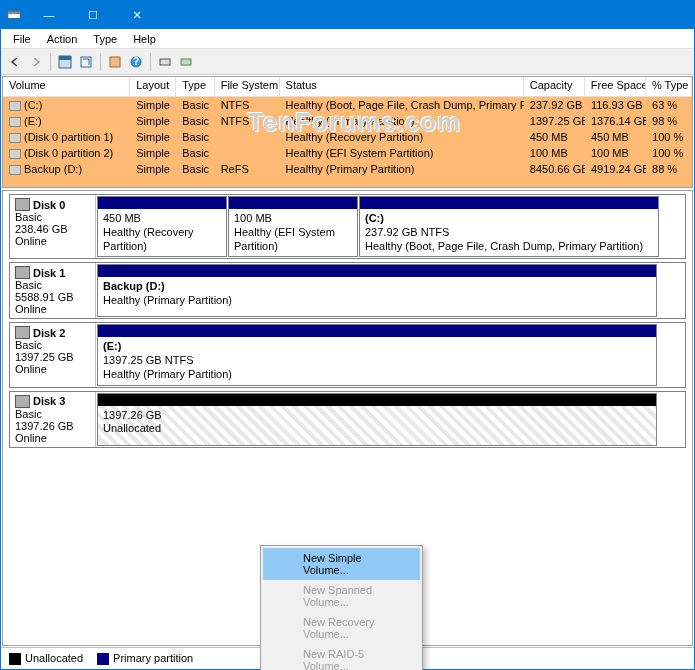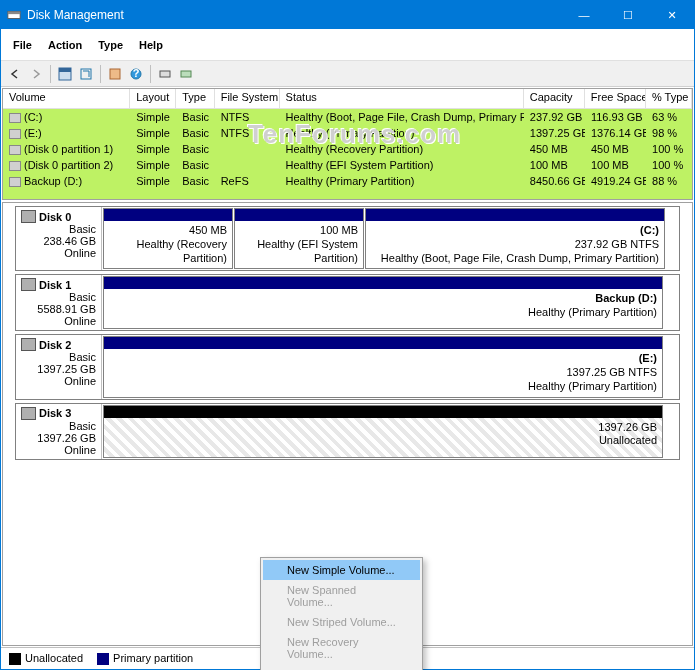--- a/index.html
+++ b/index.html
@@ -3,67 +3,66 @@
 <meta charset="utf-8">
 <style>
 * { margin: 0; padding: 0; box-sizing: border-box; font-family: "Segoe UI", Tahoma, sans-serif; font-size: 11px; }
 body { background: #fff; width: 695px; height: 670px; overflow: hidden; }
 .window { border: 1px solid #0078d7; height: 670px; display: flex; flex-direction: column; }
 .titlebar { background: #0078d7; color: #fff; height: 28px; display: flex; align-items: center; padding-left: 6px; }
 .titlebar-icon { width: 14px; height: 14px; margin-right: 6px; }
 .titlebar-text { flex: 1; font-size: 12px; }
 .titlebar-btns { display: flex; height: 100%; }
 .titlebar-btn { width: 44px; display: flex; align-items: center; justify-content: center; color: #fff; }
-.menubar { background: #fff; border-bottom: 1px solid #e0e0e0; height: 32px; display: flex; align-items: center; padding: 0 4px; font-weight: bold; }
+.menubar { background: #fff; border-bottom: 1px solid #e0e0e0; height: 20px; display: flex; align-items: center; padding: 0 4px; }
 .menubar span { padding: 2px 8px; cursor: default; }
 .toolbar { background: #f0f0f0; border-bottom: 1px solid #d0d0d0; height: 26px; display: flex; align-items: center; padding: 0 4px; gap: 1px; }
 .tbtn { width: 20px; height: 20px; display: flex; align-items: center; justify-content: center; border: 1px solid transparent; }
 .tsep { width: 1px; height: 18px; background: #c0c0c0; margin: 0 3px; }
 .content { flex: 1; display: flex; flex-direction: column; background: #fff; position: relative; }
-.upper { border: 1px solid #a0a0a0; margin: 1px; height: 112px; overflow: hidden; background:#bef264;}
+.upper { border: 1px solid #a0a0a0; margin: 1px; height: 112px; overflow: hidden; background:#fdba74;}
 .table-head { display: flex; background: #fff; border-bottom: 1px solid #e0e0e0; height: 20px; }
 .th { border-right: 1px solid #e0e0e0; padding: 2px 6px; font-size: 11px; overflow: hidden; white-space: nowrap; }
 .tbody { }
 .trow { display: flex; height: 16px; align-items: center; }
 .td { padding: 0 6px; overflow: hidden; white-space: nowrap; font-size: 11px; }
 .vol-icon { display:inline-block; width:12px; height:10px; background:#d0d0d0; border:1px solid #888; margin-right:3px; vertical-align:middle; }
 .lower { flex: 1; border: 1px solid #a0a0a0; margin: 1px; background:#fff; overflow:hidden; position:relative;}
-.diskrow { display: flex; border: 1px solid #808080; margin: 3px 12px; text-align: right; }
+.diskrow { display: flex; border: 1px solid #808080; margin: 3px 6px; }
 .diskhdr { width: 86px; border-right: 1px solid #c0c0c0; padding: 3px 5px; background:#fff; }
 .diskhdr-icon { display:inline-block; width:15px; height:13px; background:#b0b0b0; border:1px solid #555; margin-right:3px; vertical-align:middle;}
 .diskhdr .dname { font-weight: bold; display:flex; align-items:center;}
 .diskbody { flex: 1; display: flex; padding:1px; gap:1px; }
 .part { border: 1px solid #808080; display:flex; flex-direction:column; }
 .part.primary .part-top { background: #000080; height: 12px; }
 .part.unalloc .part-top { background: #000; height: 12px; }
 .part-txt { padding: 3px 5px; font-size: 11px; line-height: 1.25; overflow:hidden;}
 .part-txt .b { font-weight:bold; }
 .part.unalloc { background: repeating-linear-gradient(45deg,#fff,#fff 4px,#e8e8e8 4px,#e8e8e8 8px);}
 .legend { border-top: 1px solid #c0c0c0; height: 22px; display:flex; align-items:center; padding: 0 8px; gap: 14px; background:#fff;}
 .legend-box { width:12px; height:12px; display:inline-block; margin-right:4px; vertical-align:middle;}
 .lb-unalloc { background:#000; }
 .lb-primary { background:#000080; }
 .watermark { position:absolute; top:32px; left:14px; right:0; text-align:center; font-size:26px; font-weight:bold; color:rgba(200,200,200,0.85); letter-spacing:1px; pointer-events:none; text-shadow: 1px 1px 0 #fff, -1px -1px 0 #fff;}
 .context-menu { position:absolute; left:259px; top:470px; width:163px; background:#f0f0f0; border:1px solid #a0a0a0; box-shadow: 3px 3px 6px rgba(0,0,0,0.25); z-index:10; padding:2px;}
-.cm-item { padding: 4px 20px 4px 24px; font-size:11px; cursor:default;}
+.cm-item { padding: 4px 20px 4px 40px; font-size:11px; cursor:default;}
 .cm-item.hi { background:#91c9f7; }
 .cm-item.dis { color:#9e9e9e; }
 
 .c-vol{width:134px}.c-lay{width:48px}.c-typ{width:40px}.c-fs{width:68px}.c-st{width:258px}.c-cap{width:64px}.c-fr{width:64px}.c-pf{width:48px}
 </style>
 </head>
 <body>
 
 <div class="window">
   <div class="titlebar">
     <svg class="titlebar-icon" viewBox="0 0 16 16">
         <rect x="1" y="4" width="14" height="8" fill="#fff" stroke="#555"></rect>
         <rect x="1" y="4" width="14" height="3" fill="#888"></rect>
       </svg>
-    <span class="titlebar-text">Disk Management</span>
     <div class="titlebar-btns">
       <div class="titlebar-btn">—</div>
       <div class="titlebar-btn">☐</div>
       <div class="titlebar-btn">✕</div>
     </div>
   </div>
 
   <div class="menubar">
     <span>File</span>
     <span>Action</span>
@@ -278,18 +277,17 @@
     </div>
 
     <div class="legend">
       <span><span class="legend-box lb-unalloc"></span><span>Unallocated</span></span>
       <span><span class="legend-box lb-primary"></span><span>Primary partition</span></span>
     </div>
 
     <div class="context-menu" id="ctx">
         <div class="cm-item hi">New Simple Volume...</div>
         <div class="cm-item dis">New Spanned Volume...</div>
-        <div class="cm-item dis">New Striped Volume...</div>
         <div class="cm-item dis">New Recovery Volume...</div>
         <div class="cm-item dis">New RAID-5 Volume...</div>
       </div>
   </div>
 </div>
 
 </body></html>

